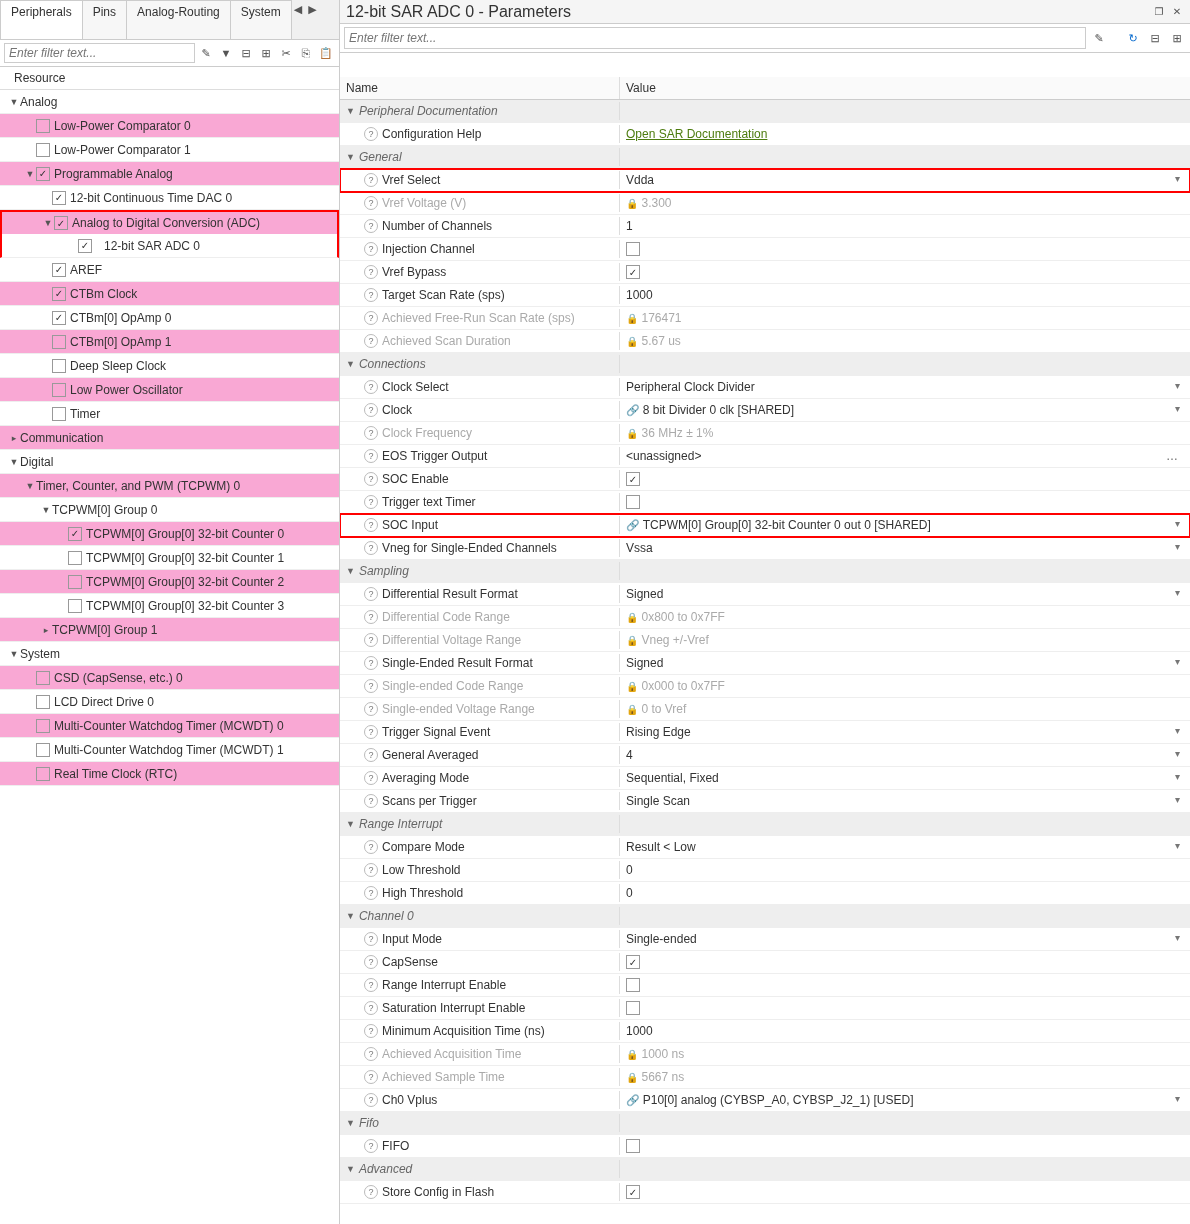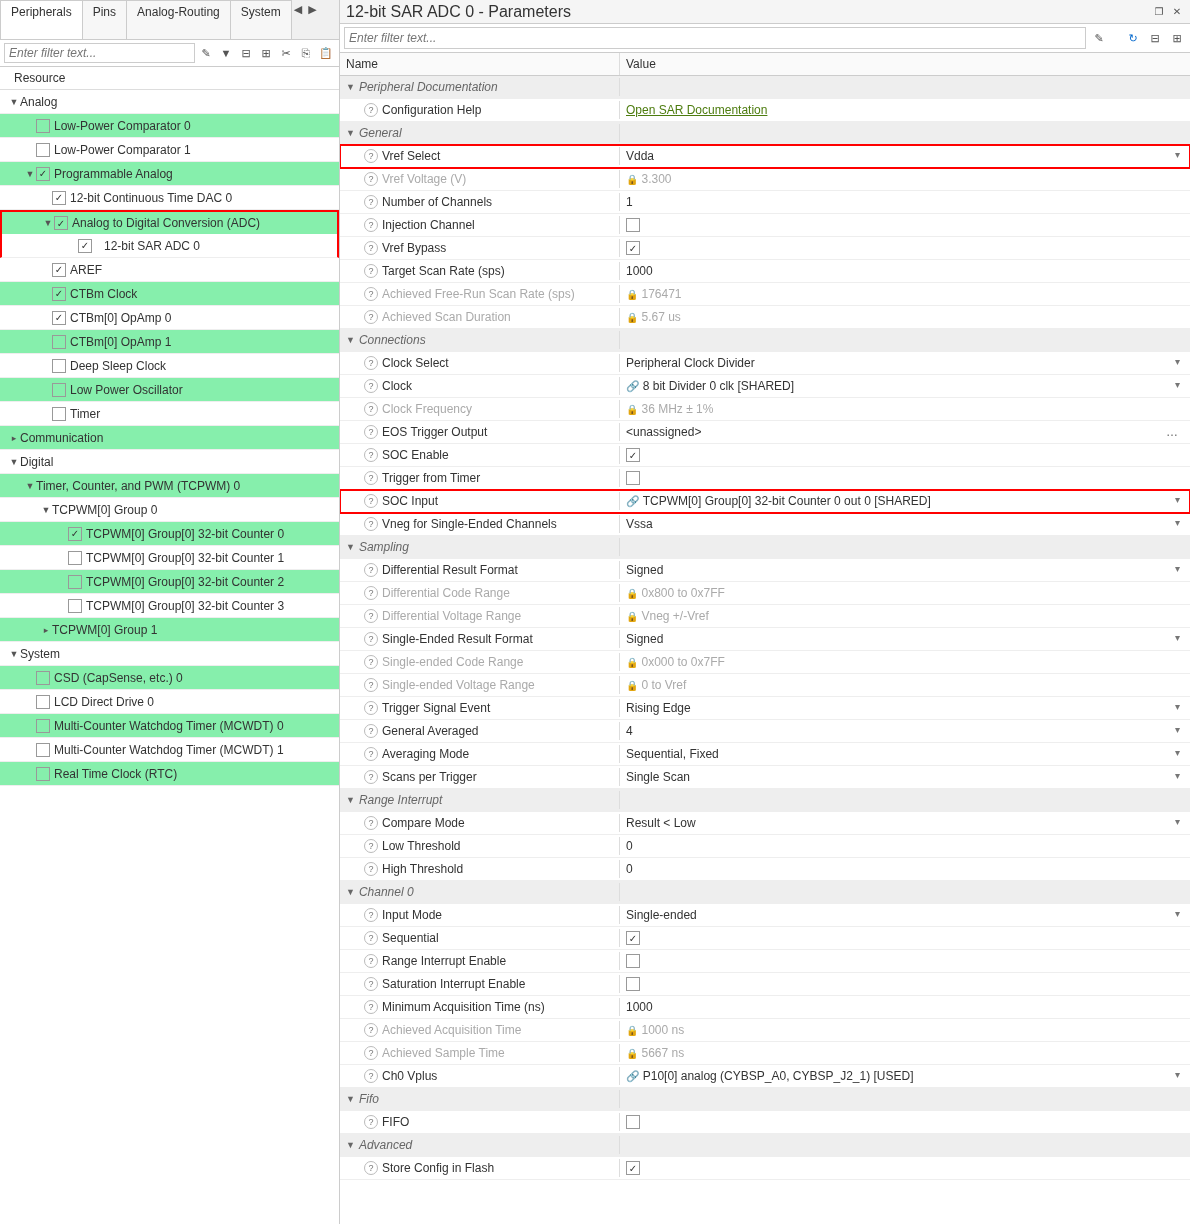--- a/index.html
+++ b/index.html
@@ -23,33 +23,33 @@
 .tree { overflow-y: auto; background: #fff; }
 .tree-header { padding: 4px 14px; border-bottom: 1px solid #ddd; font-weight: normal; }
 .tree-row { display: flex; align-items: center; height: 24px; padding: 0 4px; border-bottom: 1px solid #eee; white-space: nowrap; }
 .tree-row .arrow { width: 12px; text-align: center; color: #555; font-size: 9px; cursor: pointer; }
 .tree-row .chk { width: 14px; height: 14px; border: 1px solid #999; margin-right: 4px; display: inline-flex; align-items: center; justify-content: center; font-size: 10px; }
 .tree-row .chk.checked::before { content: "✓"; color: #333; }
 .indent-1 { padding-left: 8px; }
 .indent-2 { padding-left: 24px; }
 .indent-3 { padding-left: 40px; }
 .indent-4 { padding-left: 56px; }
-.striped { background: #86efac; }
+.striped { background: #f9a8d4; }
 
 
 .params-header { display: flex; align-items: center; padding: 2px 6px; background: #f5f5f5; border-bottom: 1px solid #ccc; height: 24px; }
 .params-title { flex: 1; font-size: 16px; }
 .params-header .win-ico { width: 14px; height: 14px; margin-left: 4px; cursor: pointer; font-size: 10px; color: #555; display: inline-flex; align-items: center; justify-content: center; }
 
 .filter-bar-r { display: flex; align-items: center; padding: 3px 4px; border-bottom: 1px solid #ccc; gap: 4px; }
 .filter-input-r { flex: 1; border: 1px solid #ccc; padding: 2px 4px; font-size: 12px; font-style: italic; color: #aaa; height: 22px; }
 
 
 .params-table { overflow-y: auto; }
-.pt-head { display: flex; border-bottom: 1px solid #ccc; background: #fafafa; }
+.pt-head { display: flex; border-bottom: 1px solid #ccc; background: #fafafa; margin-top: 24px; }
 .pt-head div { padding: 4px 6px; }
 .col-name { width: 280px; border-right: 1px solid #ddd; }
 .col-val { flex: 1; }
 .pt-row { display: flex; border-bottom: 1px solid #eee; align-items: center; min-height: 23px; }
 .pt-row .col-name { display: flex; align-items: center; gap: 4px; padding: 2px 4px 2px 8px; }
 .pt-row .col-val { padding: 2px 6px; display: flex; align-items: center; }
 .group-row { background: #eee; }
 .group-row .col-name { font-style: italic; color: #666; }
 .disabled-row .col-name, .disabled-row .col-val { color: #aaa; }
 .info-ico { width: 14px; height: 14px; border: 1px solid #bbb; border-radius: 50%; display: inline-flex; align-items: center; justify-content: center; font-size: 9px; color: #777; }
@@ -400,21 +400,21 @@
             <span class="info-ico">?</span>
             <span>SOC Enable</span>
           </div>
           <div class="col-val">
             <span class="chkval checked"></span>
           </div>
         </div>
         <div class="pt-row">
           <div class="col-name indent-p">
             <span class="info-ico">?</span>
-            <span>Trigger from Timer</span>
+            <span>Trigger text Timer</span>
           </div>
           <div class="col-val">
             <span class="chkval"></span>
           </div>
         </div>
         <div class="pt-row red-outline">
           <div class="col-name indent-p">
             <span class="info-ico">?</span>
             <span>SOC Input</span>
           </div>
@@ -579,21 +579,21 @@
             <span class="info-ico">?</span>
             <span>Input Mode</span>
           </div>
           <div class="col-val">
             <span class="drop">Single-ended</span>
           </div>
         </div>
         <div class="pt-row">
           <div class="col-name indent-p">
             <span class="info-ico">?</span>
-            <span>Sequential</span>
+            <span>CapSense</span>
           </div>
           <div class="col-val">
             <span class="chkval checked"></span>
           </div>
         </div>
         <div class="pt-row">
           <div class="col-name indent-p">
             <span class="info-ico">?</span>
             <span>Range Interrupt Enable</span>
           </div>

